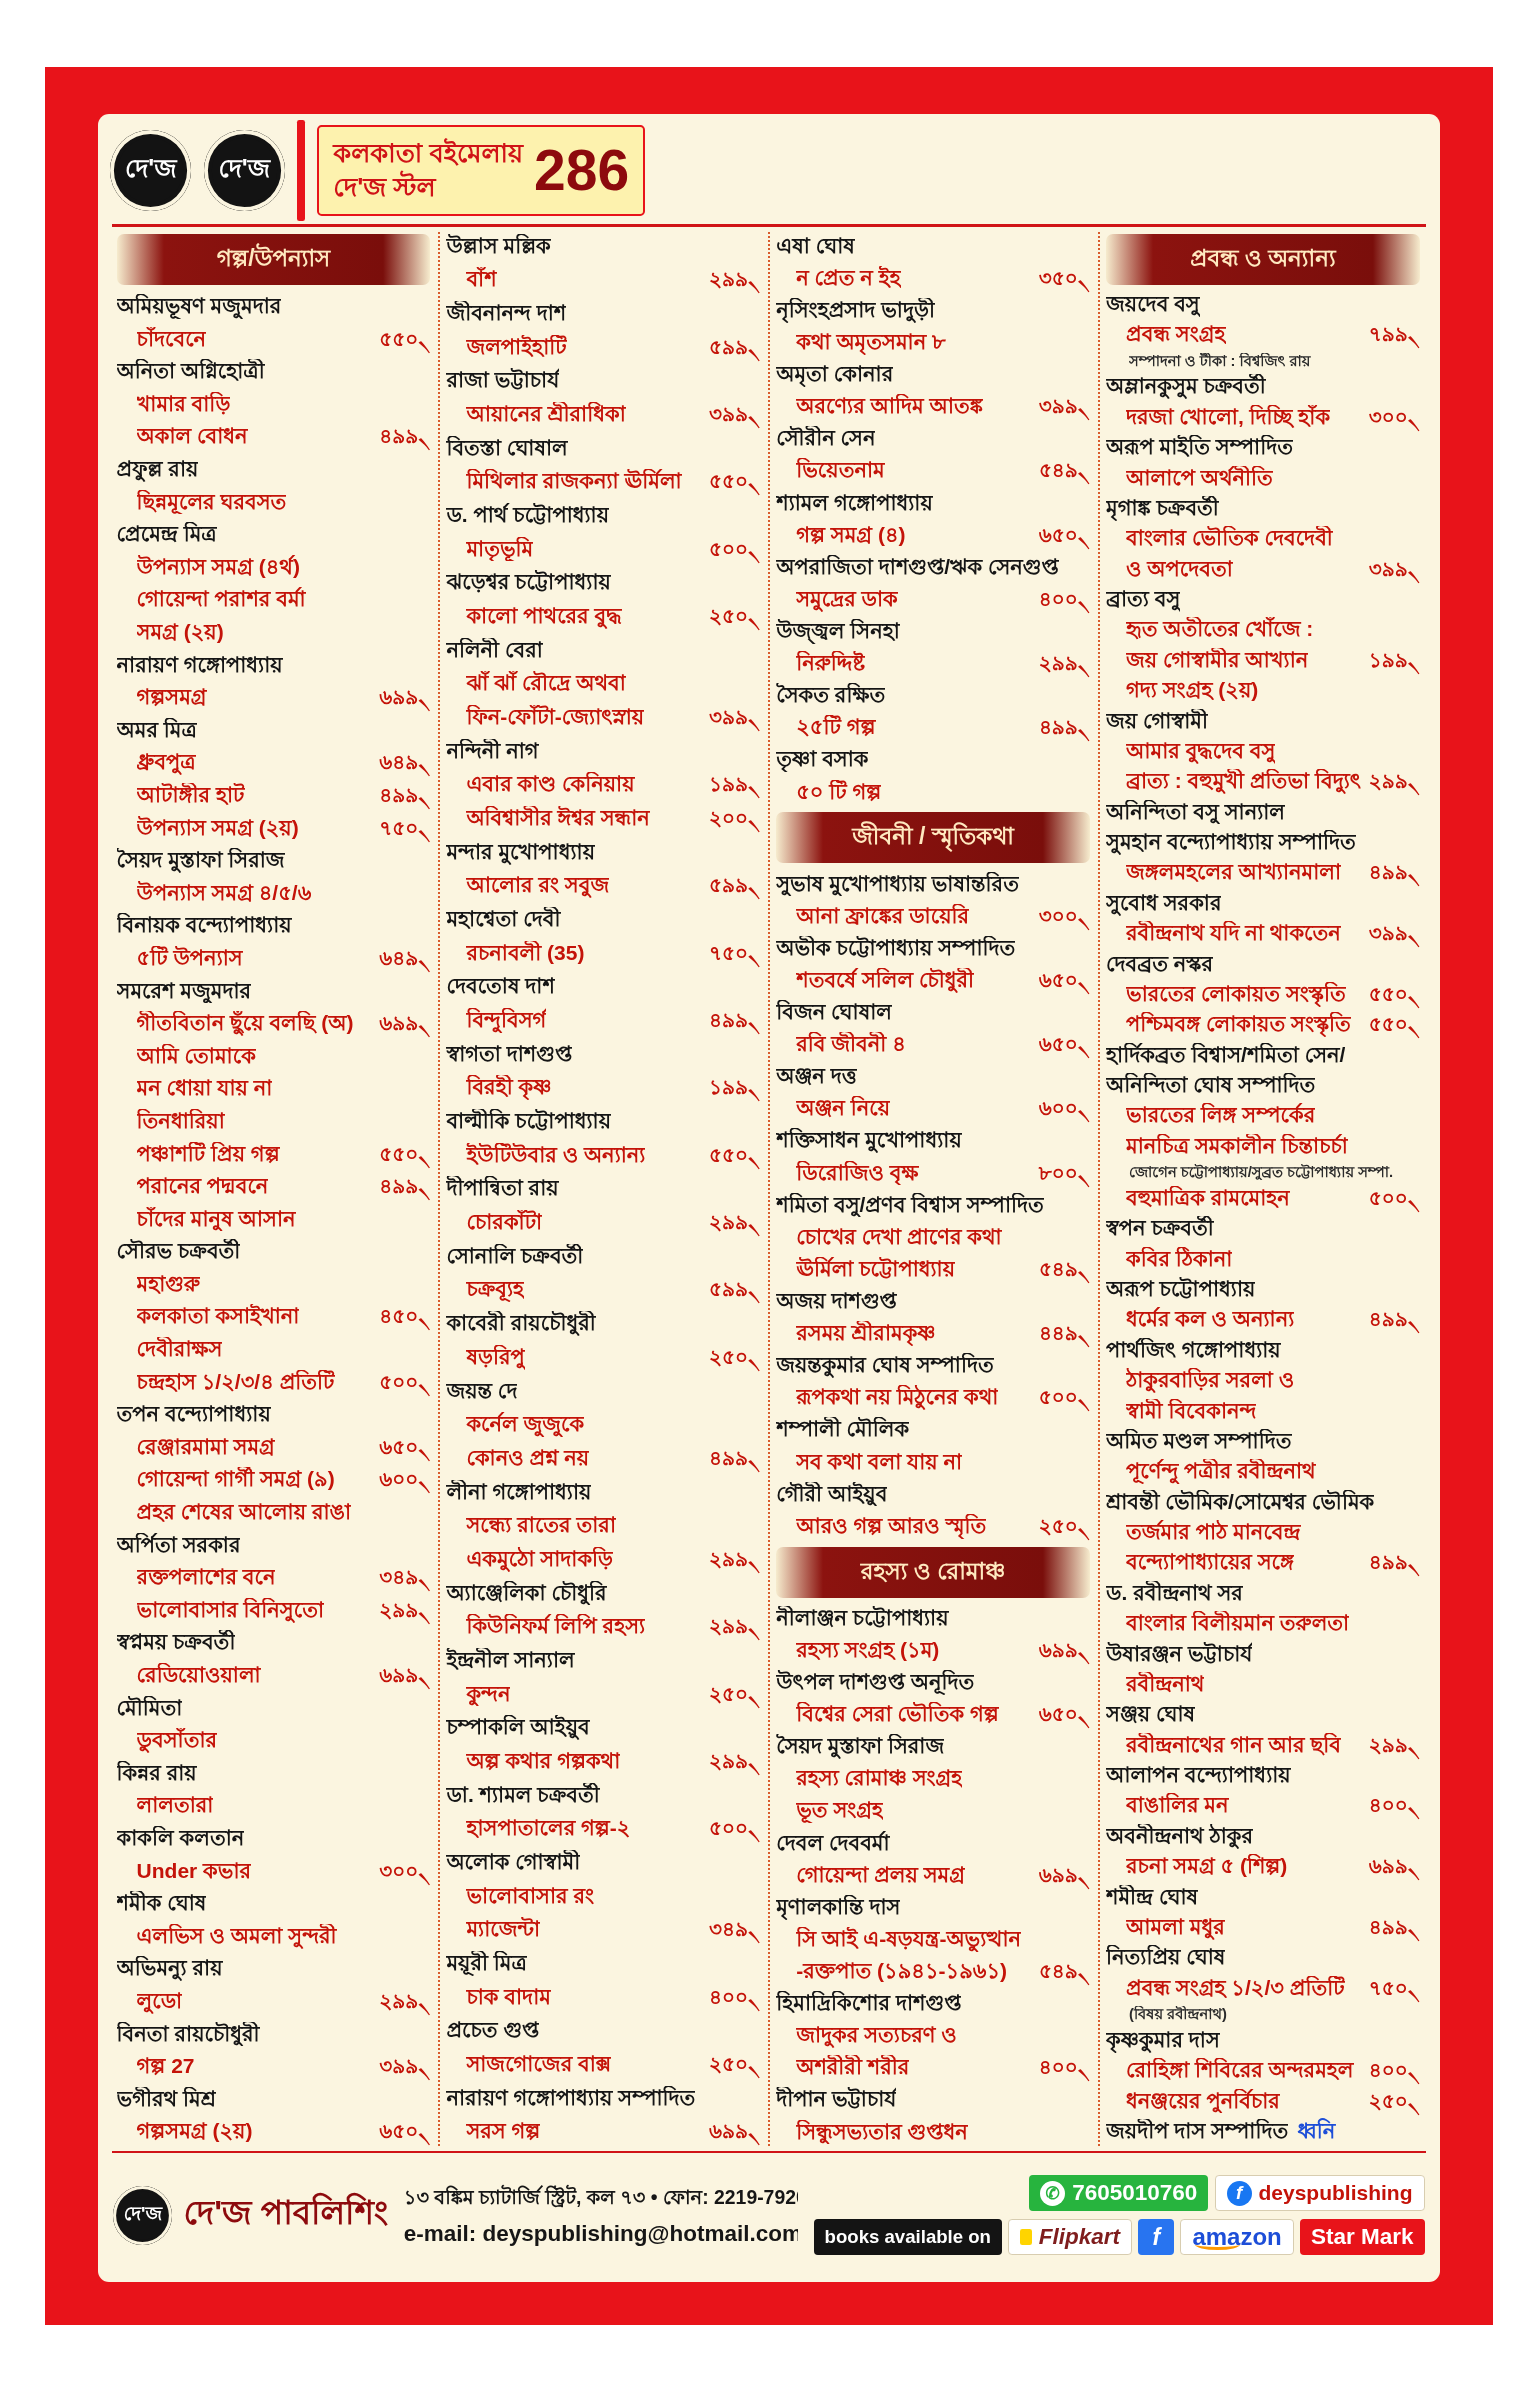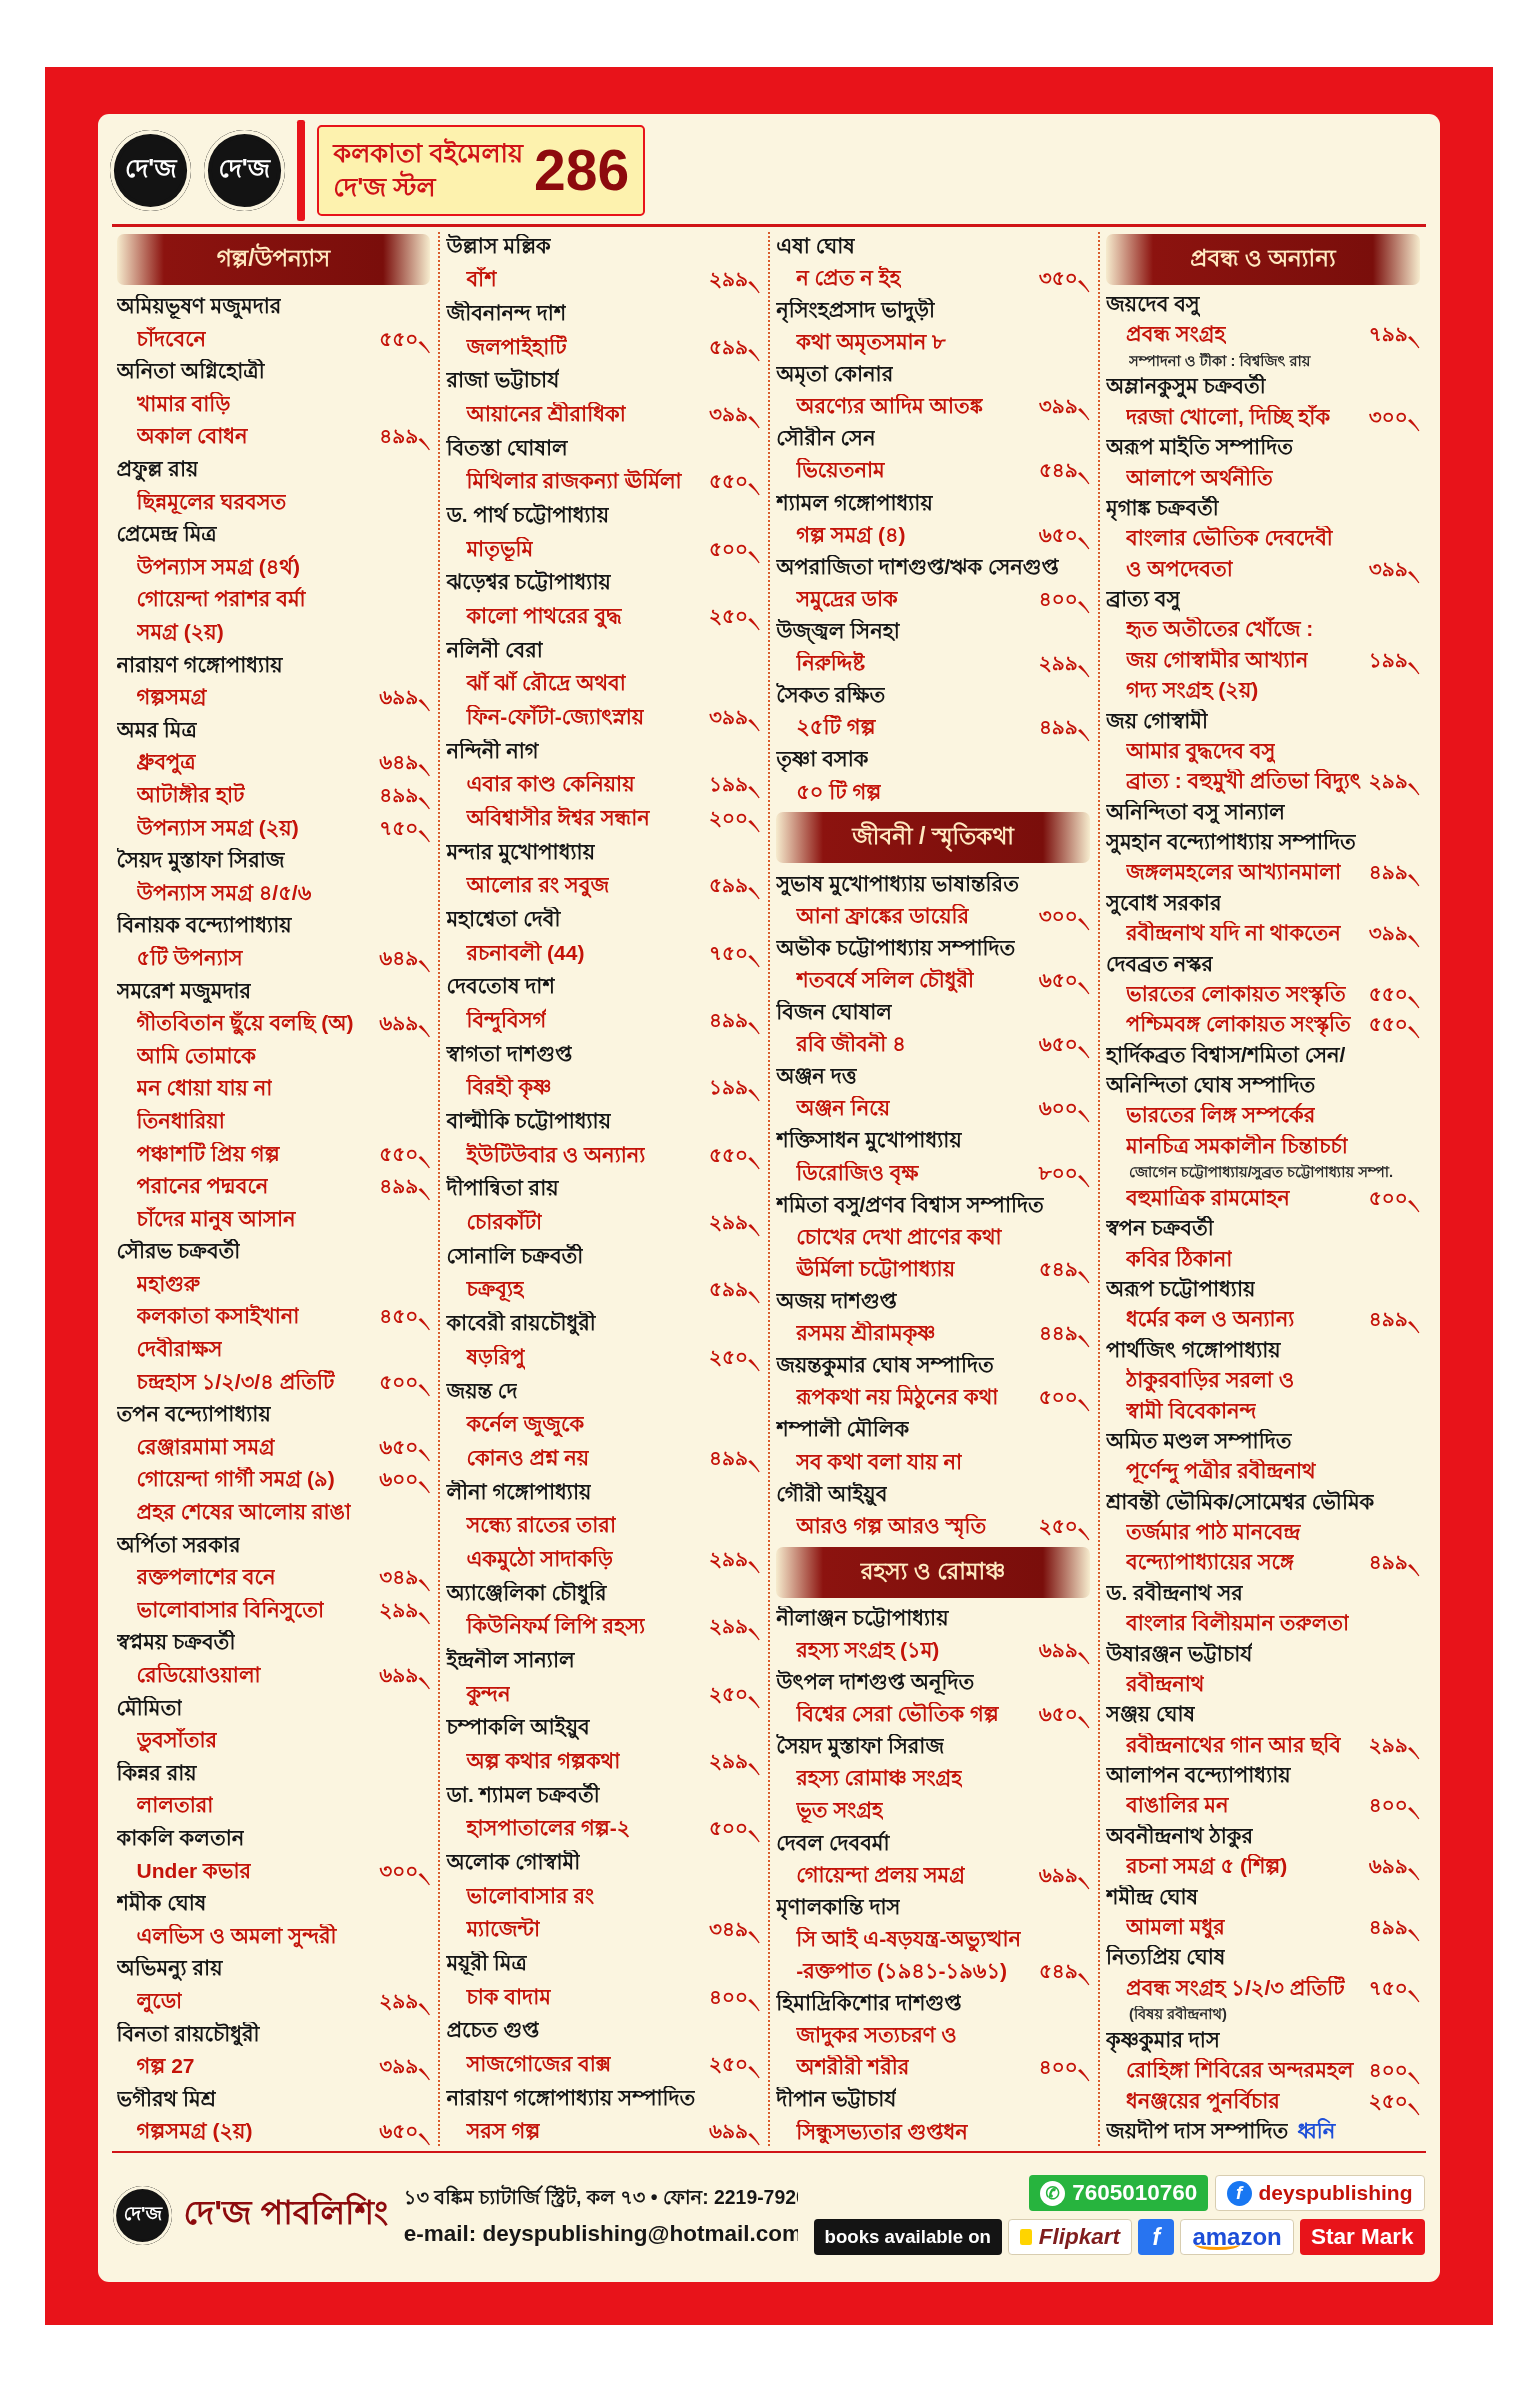--- a/index.html
+++ b/index.html
@@ -368,21 +368,21 @@
             <span class="txt">মন্দার মুখোপাধ্যায়</span>
           </div>
           <div class="line book">
             <span class="txt">আলোর রং সবুজ</span>
             <span class="price">৫৯৯৲</span>
           </div>
           <div class="line author">
             <span class="txt">মহাশ্বেতা দেবী</span>
           </div>
           <div class="line book">
-            <span class="txt">রচনাবলী (44)</span>
+            <span class="txt">রচনাবলী (35)</span>
             <span class="price">৭৫০৲</span>
           </div>
           <div class="line author">
             <span class="txt">দেবতোষ দাশ</span>
           </div>
           <div class="line book">
             <span class="txt">বিন্দুবিসর্গ</span>
             <span class="price">৪৯৯৲</span>
           </div>
           <div class="line author">

